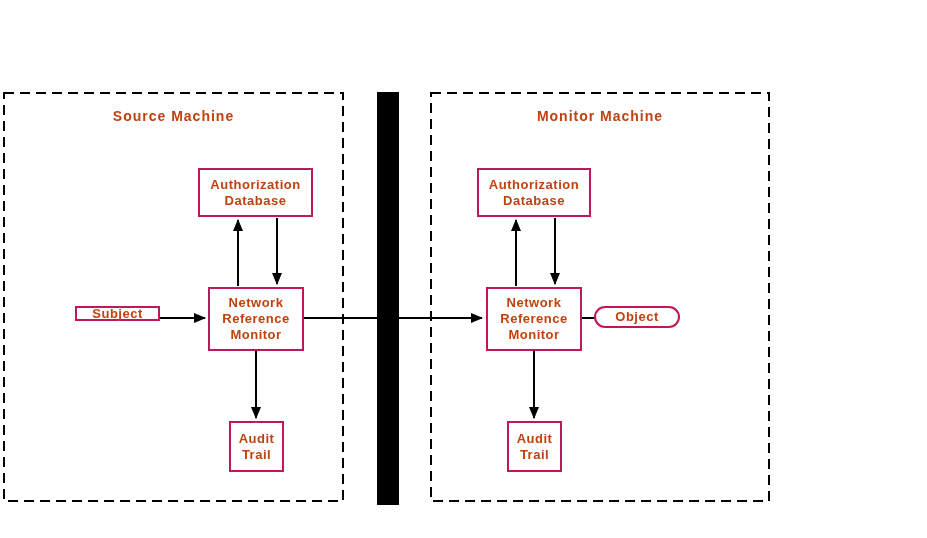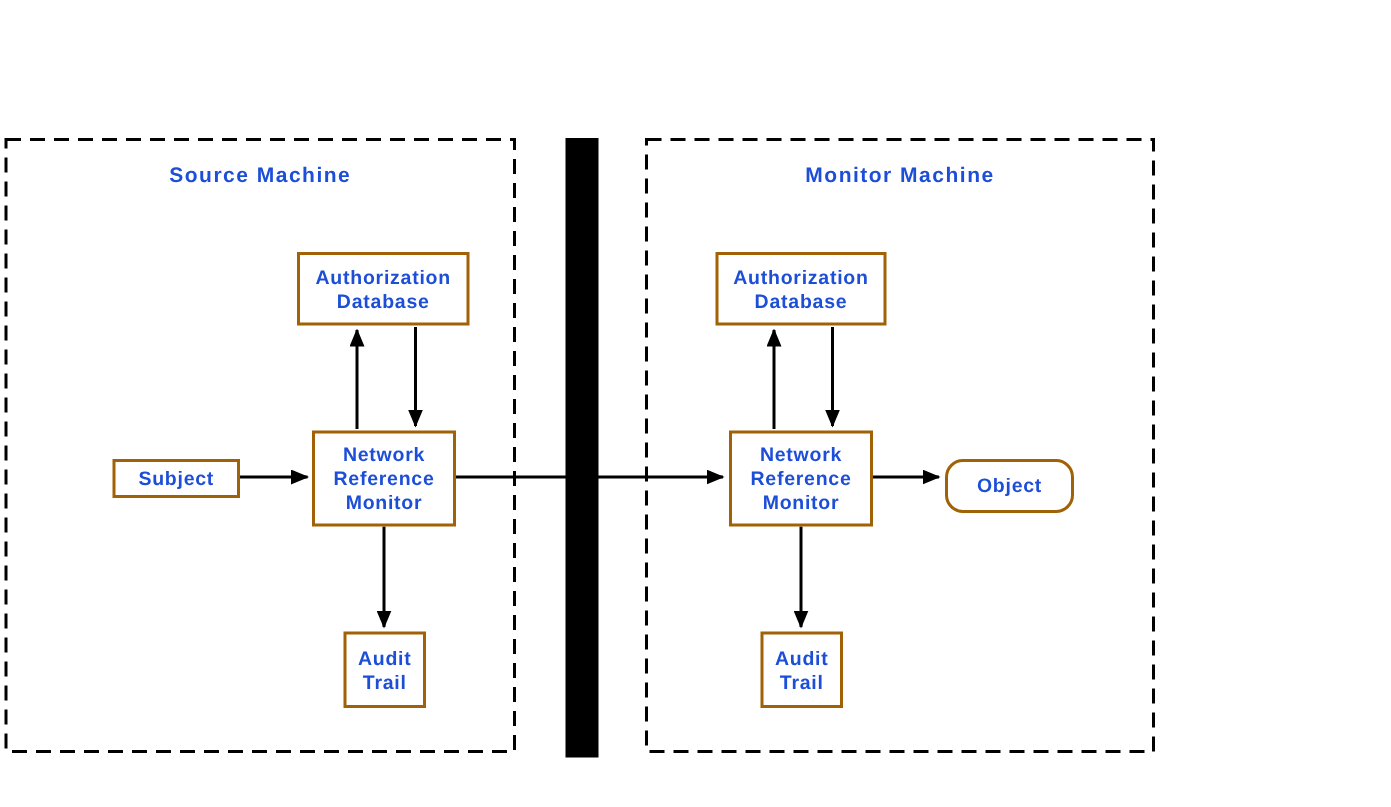--- a/index.html
+++ b/index.html
@@ -5,21 +5,21 @@
   html, body {
     margin: 0;
     padding: 0;
     background: #ffffff;
   }
   .canvas {
     position: relative;
     width: 927px;
     height: 538px;
     background: #ffffff;
-    color: #1d4ed8;
+    color: #c2410c;
     font-family: "Liberation Sans", sans-serif;
     overflow: hidden;
   }
   .lines-layer {
     position: absolute;
     left: 0;
     top: 0;
     width: 927px;
     height: 538px;
   }
@@ -27,21 +27,21 @@
     position: absolute;
     font-size: 14px;
     font-weight: bold;
     letter-spacing: 1px;
     text-align: center;
     white-space: nowrap;
   }
   .box {
     position: absolute;
     box-sizing: border-box;
-    border: 2px solid #a16207;
+    border: 2px solid #be185d;
     background: #ffffff;
     display: flex;
     align-items: center;
     justify-content: center;
     text-align: center;
     font-size: 13px;
     font-weight: bold;
     line-height: 16px;
     letter-spacing: 0.5px;
     white-space: pre-line;
@@ -55,28 +55,28 @@
     font-size: 12.5px;
     font-weight: bold;
     letter-spacing: 1.5px;
     white-space: nowrap;
   }
 
   
   .src-title   { left: 4px;   top: 108px; width: 339px; }
   .src-auth    { left: 198px; top: 168px; width: 115px; height: 49px; }
   .src-nrm     { left: 208px; top: 287px; width: 96px;  height: 64px; }
-  .src-subject { left: 75px;  top: 306px; width: 85px;  height: 26px; }
+  .src-subject { left: 75px;  top: 306px; width: 85px;  height: 15px; }
   .src-audit   { left: 229px; top: 421px; width: 55px;  height: 51px; }
 
   
   .tgt-title   { left: 431px; top: 108px; width: 338px; }
   .tgt-auth    { left: 477px; top: 168px; width: 114px; height: 49px; }
   .tgt-nrm     { left: 486px; top: 287px; width: 96px;  height: 64px; }
-  .tgt-object  { left: 630px; top: 306px; width: 86px;  height: 36px; border-radius: 12px; }
+  .tgt-object  { left: 594px; top: 306px; width: 86px;  height: 22px; border-radius: 12px; }
   .tgt-audit   { left: 507px; top: 421px; width: 55px;  height: 51px; }
 </style>
 </head>
 <body>
 
 <div class="canvas">
 
   <svg class="lines-layer" width="927" height="538" viewBox="0 0 927 538" xmlns="http://www.w3.org/2000/svg">
     <defs>
       <marker id="arrowhead" markerUnits="userSpaceOnUse" markerWidth="12" markerHeight="10" viewBox="0 0 12 10" refX="11" refY="5" orient="auto">

